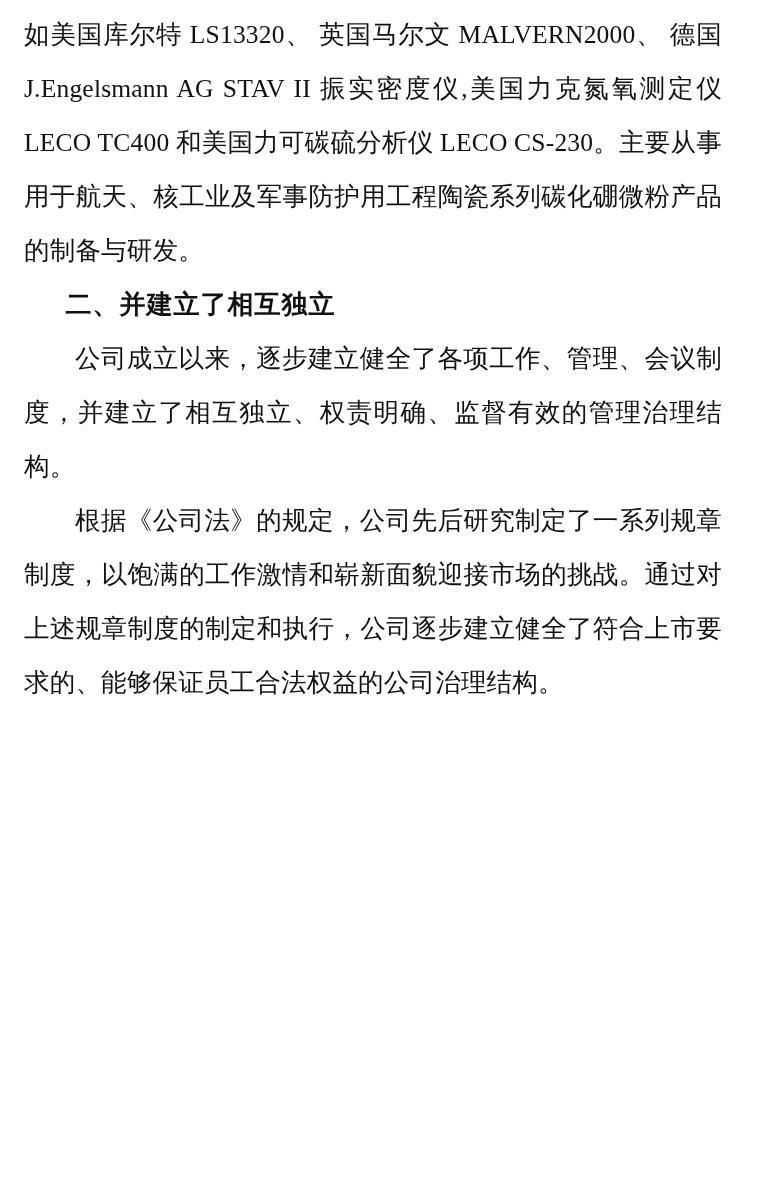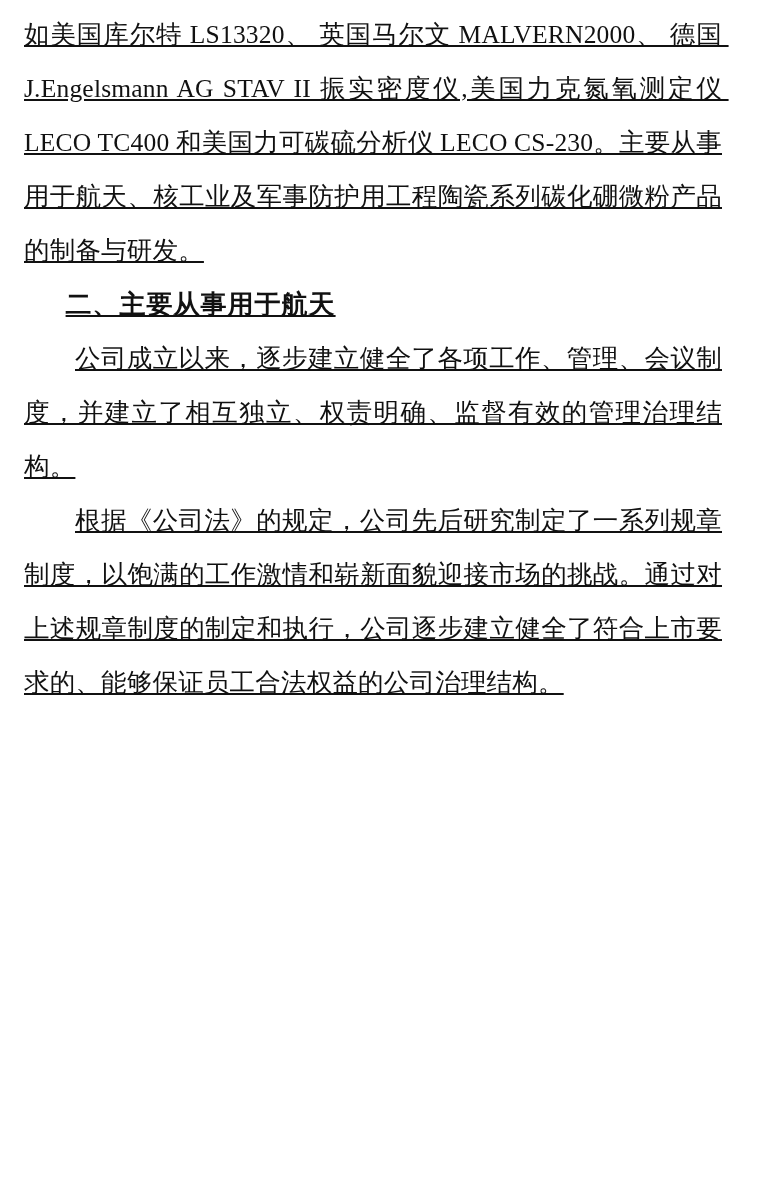--- a/index.html
+++ b/index.html
@@ -13,21 +13,20 @@
     font-family: "Liberation Serif", "DejaVu Serif", serif;
     color: #111111;
     overflow: hidden;
   }
   .page {
     width: 730px;
     height: 1200px;
     box-sizing: border-box;
     padding: 8px 8px 0 24px;
     position: relative;
-    text-decoration: underline;
   }
   .para {
     font-size: 25.5px;
     line-height: 54px;
     text-align: justify;
     text-justify: inter-ideograph;
     letter-spacing: 0.2px;
     margin: 0;
     white-space: pre-wrap;
   }
@@ -45,19 +44,19 @@
 </style>
 </head>
 <body>
 
 <div class="page">
 
   <p class="para">如美国库尔特 LS13320、 英国马尔文 MALVERN2000、 德国 J.Engelsmann AG STAV II 振实密度仪,美国力克氮氧测定仪 LECO TC400 和美国力可碳硫分析仪 LECO CS-230。主要从事用于航天、核工业及军事防护用工程陶瓷系列碳化硼微粉产品的制备与研发。</p>
 
 
 
-  <h2 class="heading">二、主要从事用于航天</h2>
+  <h2 class="heading">二、并建立了相互独立</h2>
 
   <p class="para indent">公司成立以来，逐步建立健全了各项工作、管理、会议制度，并建立了相互独立、权责明确、监督有效的管理治理结构。</p>
 
   <p class="para indent">根据《公司法》的规定，公司先后研究制定了一系列规章制度，以饱满的工作激情和崭新面貌迎接市场的挑战。通过对上述规章制度的制定和执行，公司逐步建立健全了符合上市要求的、能够保证员工合法权益的公司治理结构。</p>
 
 </div>
 
 </body></html>

